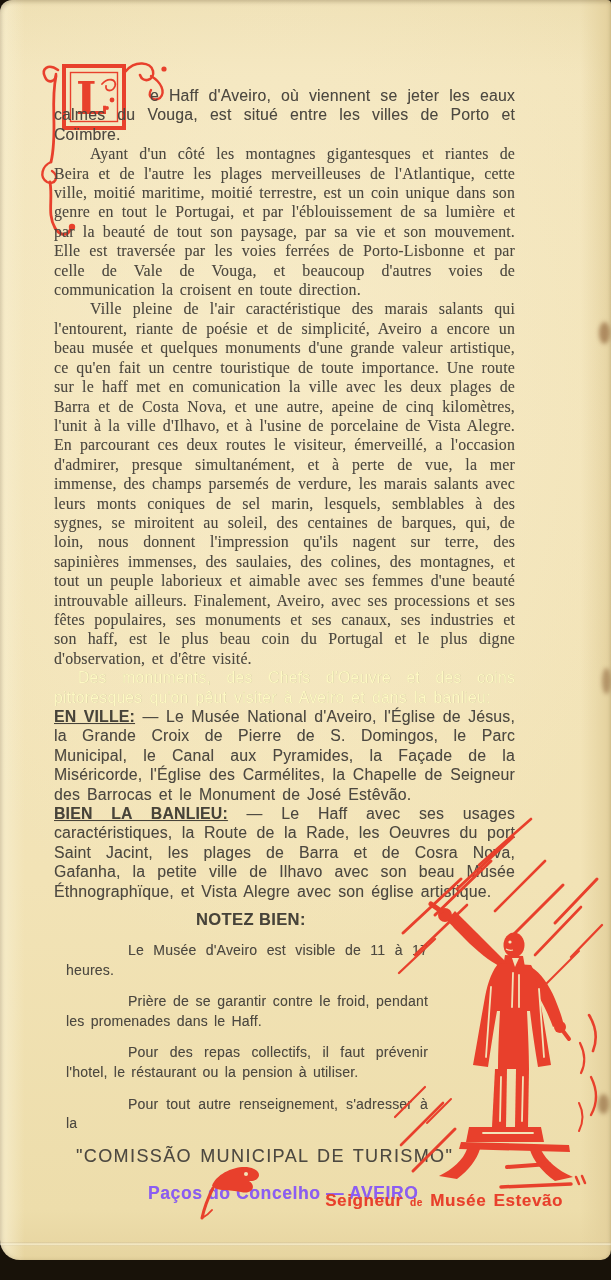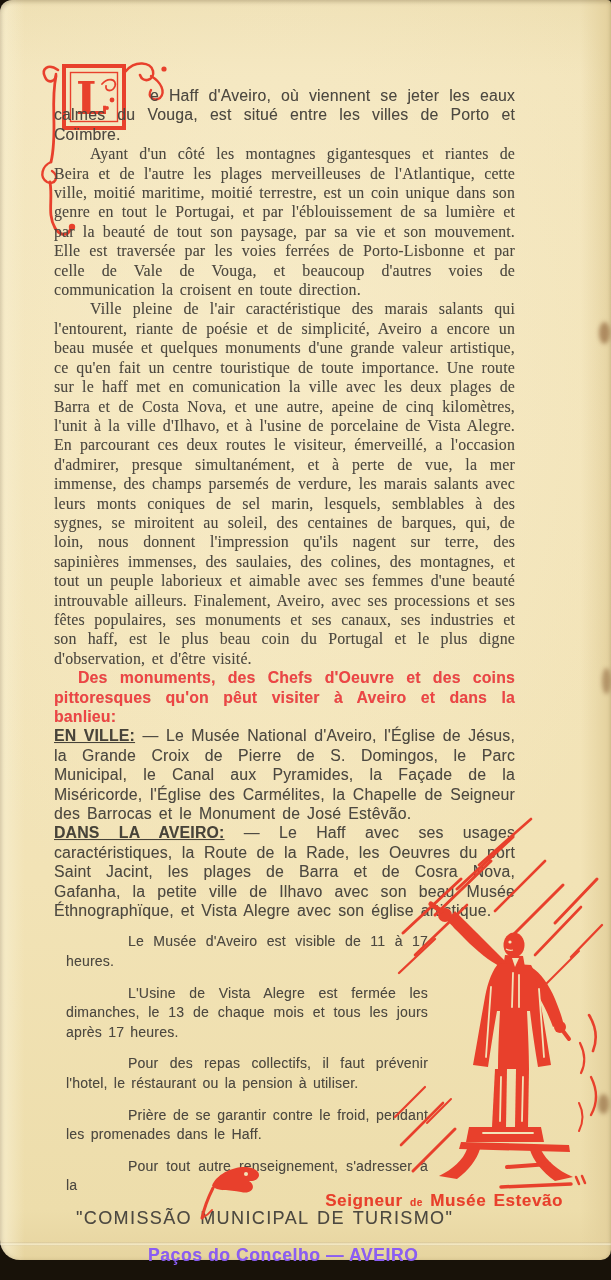--- a/index.html
+++ b/index.html
@@ -36,21 +36,21 @@
     color:#4c4840;
   }
   .body-text p{
     margin:0;text-align:justify;
     font-size:15.8px;line-height:19.4px;
     word-spacing:.15em;letter-spacing:.2px;
     text-shadow:.2px .2px 0 rgba(76,72,64,.3);
   }
   .p-dropcap{text-indent:96px;}
   .p-indent{text-indent:36px;font-family:Liberation Serif, serif;}
-  .p-bold{font-weight:bold;text-indent:24px;color:#ef4444;}
+  .p-bold{font-weight:normal;text-indent:24px;color:#fef9c3;}
   .p-label .lbl{font-weight:bold;color:#474339;text-decoration:underline;}
   .notes{width:386px;}
   .notes-heading{
     margin:9px 0 5px 142px;font-weight:bold;font-size:16.5px;
     letter-spacing:.4px;color:#474339;
     text-shadow:.2px .2px 0 rgba(76,72,64,.3);
   }
   .notes p{
     margin:12px;text-align:justify;text-indent:62px;
     font-size:14px;line-height:19.6px;word-spacing:.15em;letter-spacing:.2px;
@@ -109,29 +109,29 @@
     </svg>
   </div>
 
   <div class="content">
     <div class="body-text">
         <p class="p-dropcap">e Haff d'Aveiro, où viennent se jeter les eaux calmes du Vouga, est situé entre les villes de Porto et Coïmbre.</p>
         <p class="p-indent">Ayant d'un côté les montagnes gigantesques et riantes de Beira et de l'autre les plages merveilleuses de l'Atlantique, cette ville, moitié maritime, moitié terrestre, est un coin unique dans son genre en tout le Portugai, et par l'éblouissement de sa lumière et par la beauté de tout son paysage, par sa vie et son mouvement.  Elle est traversée par les voies ferrées de Porto-Lisbonne et par celle de Vale de Vouga, et beaucoup d'autres voies de communication la croisent en toute direction.</p>
         <p class="p-indent">Ville pleine de l'air caractéristique des marais salants qui l'entourent, riante de poésie et de simplicité, Aveiro a encore un beau musée et quelques monuments d'une grande valeur artistique, ce qu'en fait un centre touristique de toute importance.  Une route sur le haff met en comunication la ville avec les deux plages de Barra et de Costa Nova, et une autre, apeine de cinq kilomètres, l'unit à la ville d'Ilhavo, et à l'usine de porcelaine de Vista Alegre.  En parcourant ces deux routes le visiteur, émerveillé, a l'occasion d'admirer, presque simultanément, et à perte de vue, la mer immense, des champs parsemés de verdure, les marais salants avec leurs monts coniques de sel marin, lesquels, semblables à des sygnes, se miroitent au soleil, des centaines de barques, qui, de loin, nous donnent l'impression qu'ils nagent sur terre, des sapinières immenses, des saulaies, des colines, des montagnes, et tout un peuple laborieux et aimable avec ses femmes d'une beauté introuvable ailleurs.  Finalement, Aveiro, avec ses processions et ses fêtes populaires, ses monuments et ses canaux, ses industries et son haff, est le plus beau coin du Portugal et le plus digne d'observation, et d'être visité.</p>
         <p class="p-bold">Des monuments, des Chefs d'Oeuvre et des coins pittoresques qu'on pêut visiter à Aveiro et dans la banlieu:</p>
         <p class="p-label"><span class="lbl">EN VILLE:</span> — Le Musée National d'Aveiro, l'Église de Jésus, la Grande Croix de Pierre de S. Domingos, le Parc Municipal, le Canal aux Pyramides, la Façade de la Miséricorde, l'Église des Carmélites, la Chapelle de Seigneur des Barrocas et le Monument de José Estêvão.</p>
-        <p class="p-label"><span class="lbl">DANS LA AVEIRO:</span> — Le Haff avec ses usages caractéristiques, la Route de la Rade, les Oeuvres du port Saint Jacint, les plages de Barra et de Cosra Nova, Gafanha, la petite ville de Ilhavo avec son beau Musée Éthnographïque, et Vista Alegre avec son église artistique.</p>
+        <p class="p-label"><span class="lbl">BIEN LA BANLIEU:</span> — Le Haff avec ses usages caractéristiques, la Route de la Rade, les Oeuvres du port Saint Jacint, les plages de Barra et de Cosra Nova, Gafanha, la petite ville de Ilhavo avec son beau Musée Éthnographïque, et Vista Alegre avec son église artistique.</p>
       </div>
 
     <div class="notes">
+      <div class="notes-heading">NOTEZ BIEN:</div>
       <div>
           <p class="p-note">Le Musée d'Aveiro est visible de 11 à 17 heures.</p>
-          <p class="p-note">L'Usine de Vista Alegre est fermée les dimanches, le 13 de chaque mois et tous les jours après 17 heures.</p>
+          <p class="p-note">Prière de se garantir contre le froid, pendant les promenades dans le Haff.</p>
           <p class="p-note">Pour des repas collectifs, il faut prévenir l'hotel, le réstaurant ou la pension à utiliser.</p>
-          <p class="p-note">Prière de se garantir contre le froid, pendant les promenades dans le Haff.</p>
           <p class="p-note">Pour tout autre renseignement, s'adresser à la</p>
         </div>
     </div>
 
     <div class="footer">
       <p class="footer-org">"COMISSÃO MUNICIPAL DE TURISMO"</p>
       <p class="footer-address">Paços do Concelho — AVEIRO</p>
     </div>
   </div>
 

